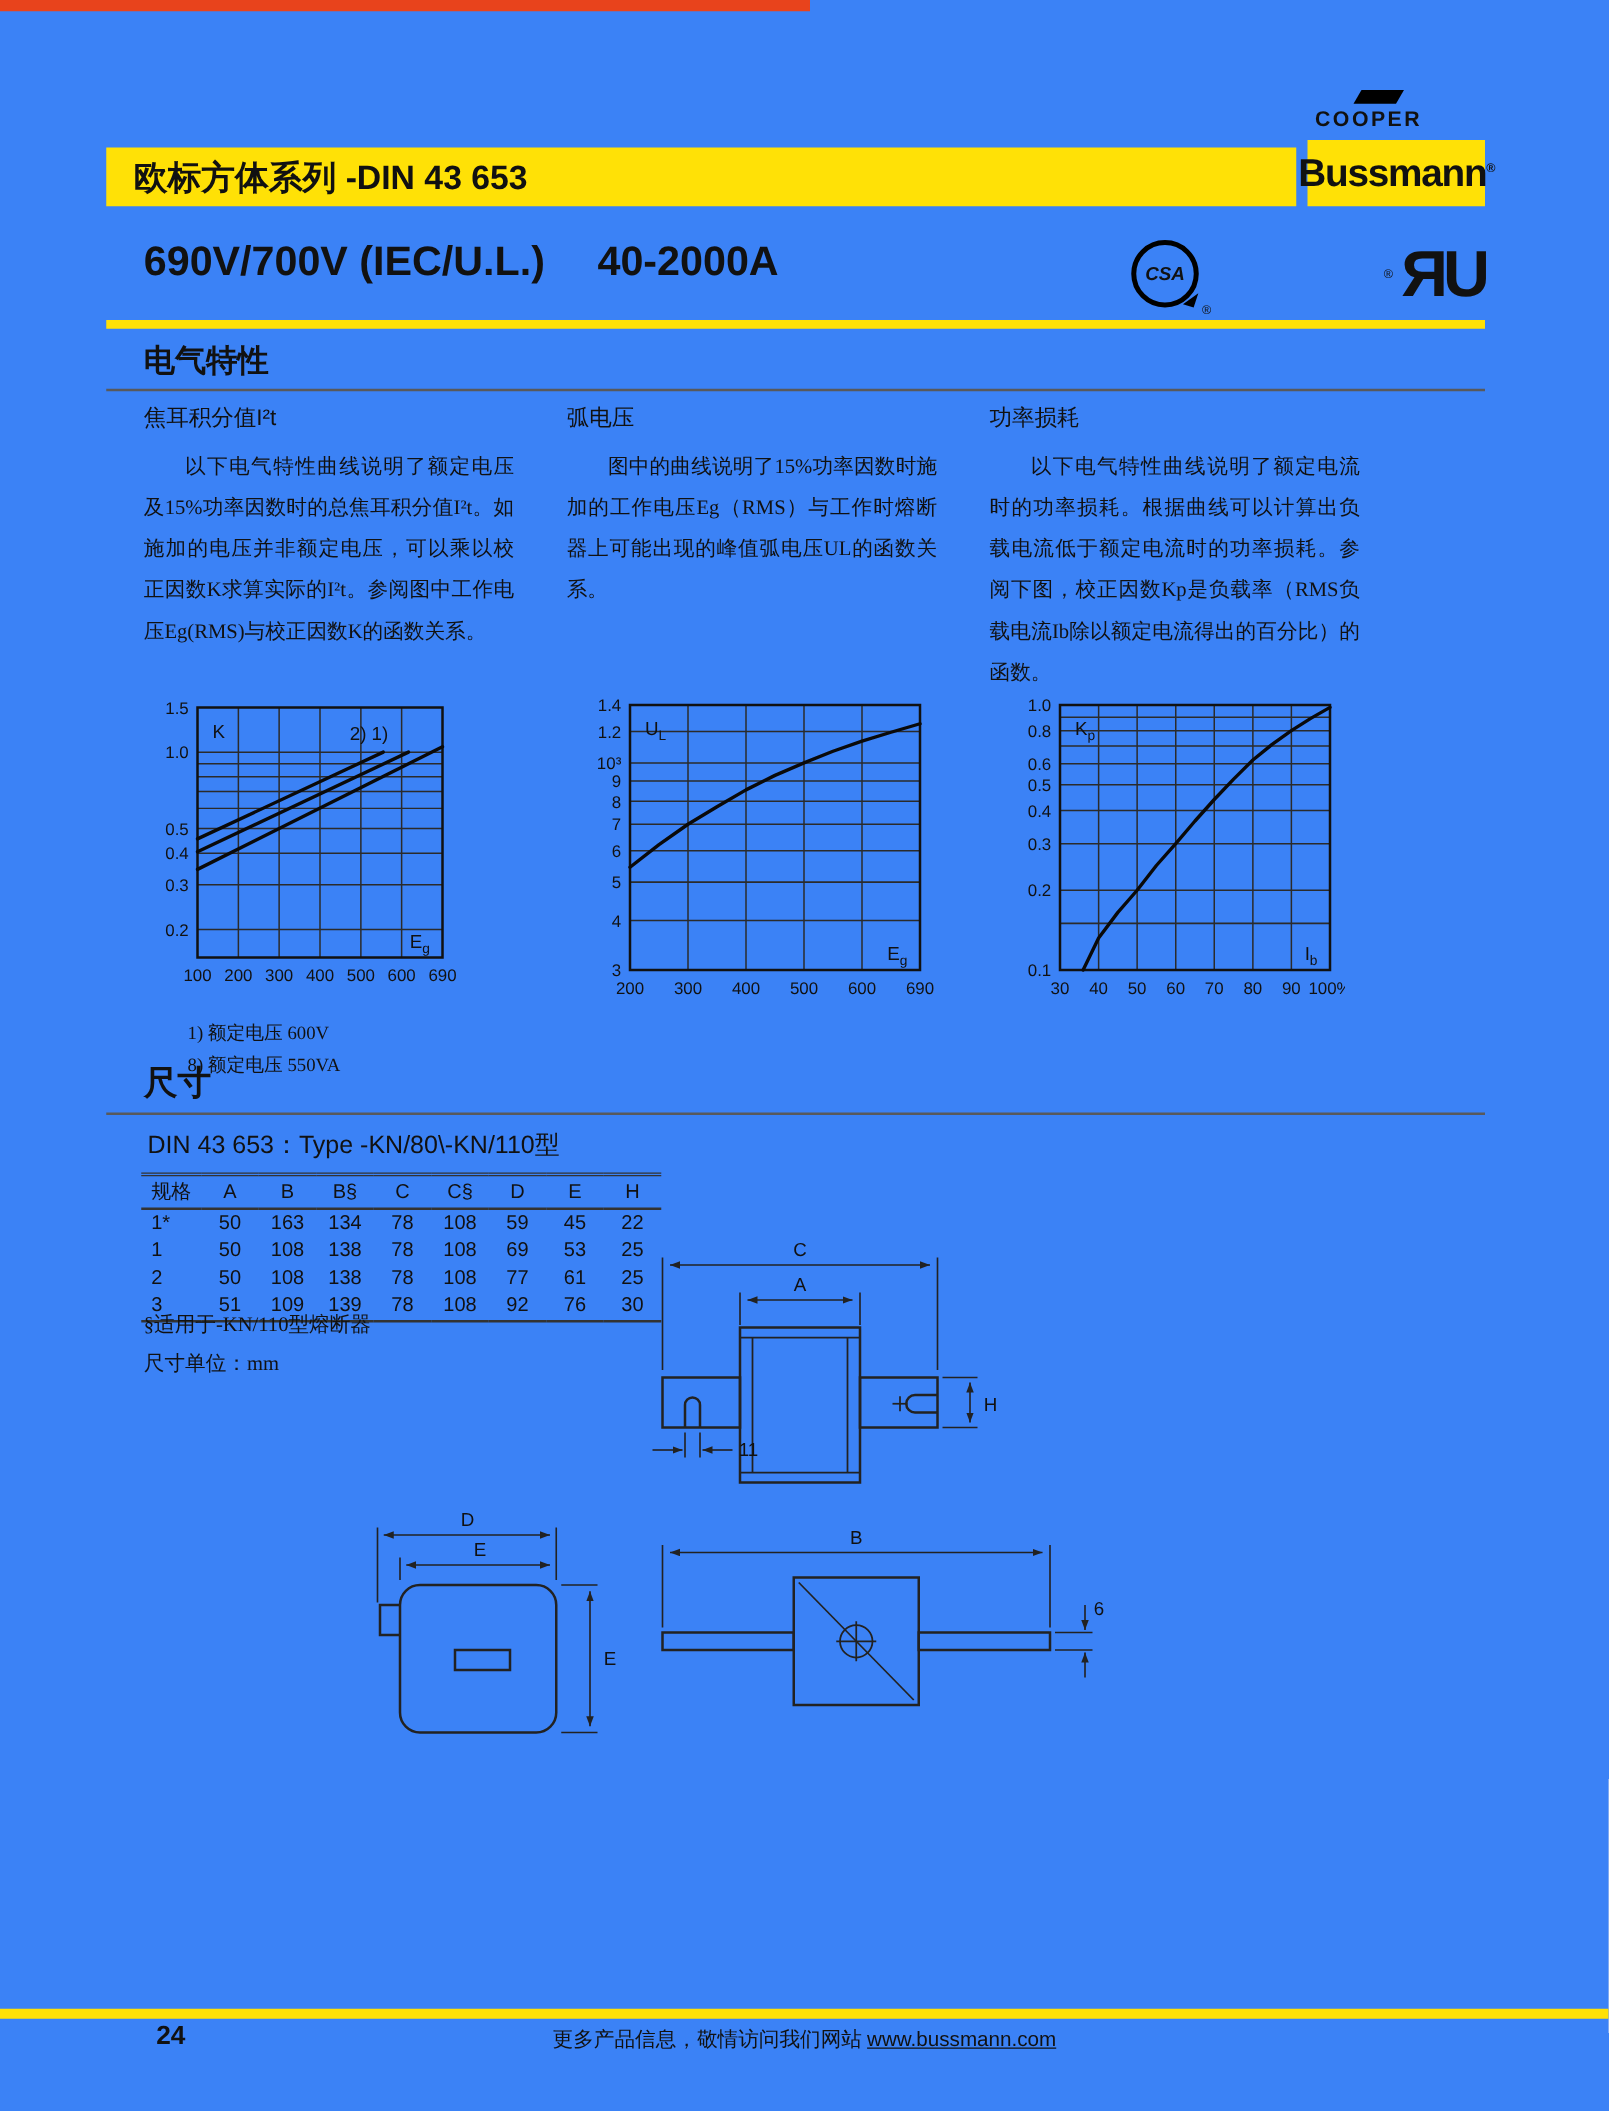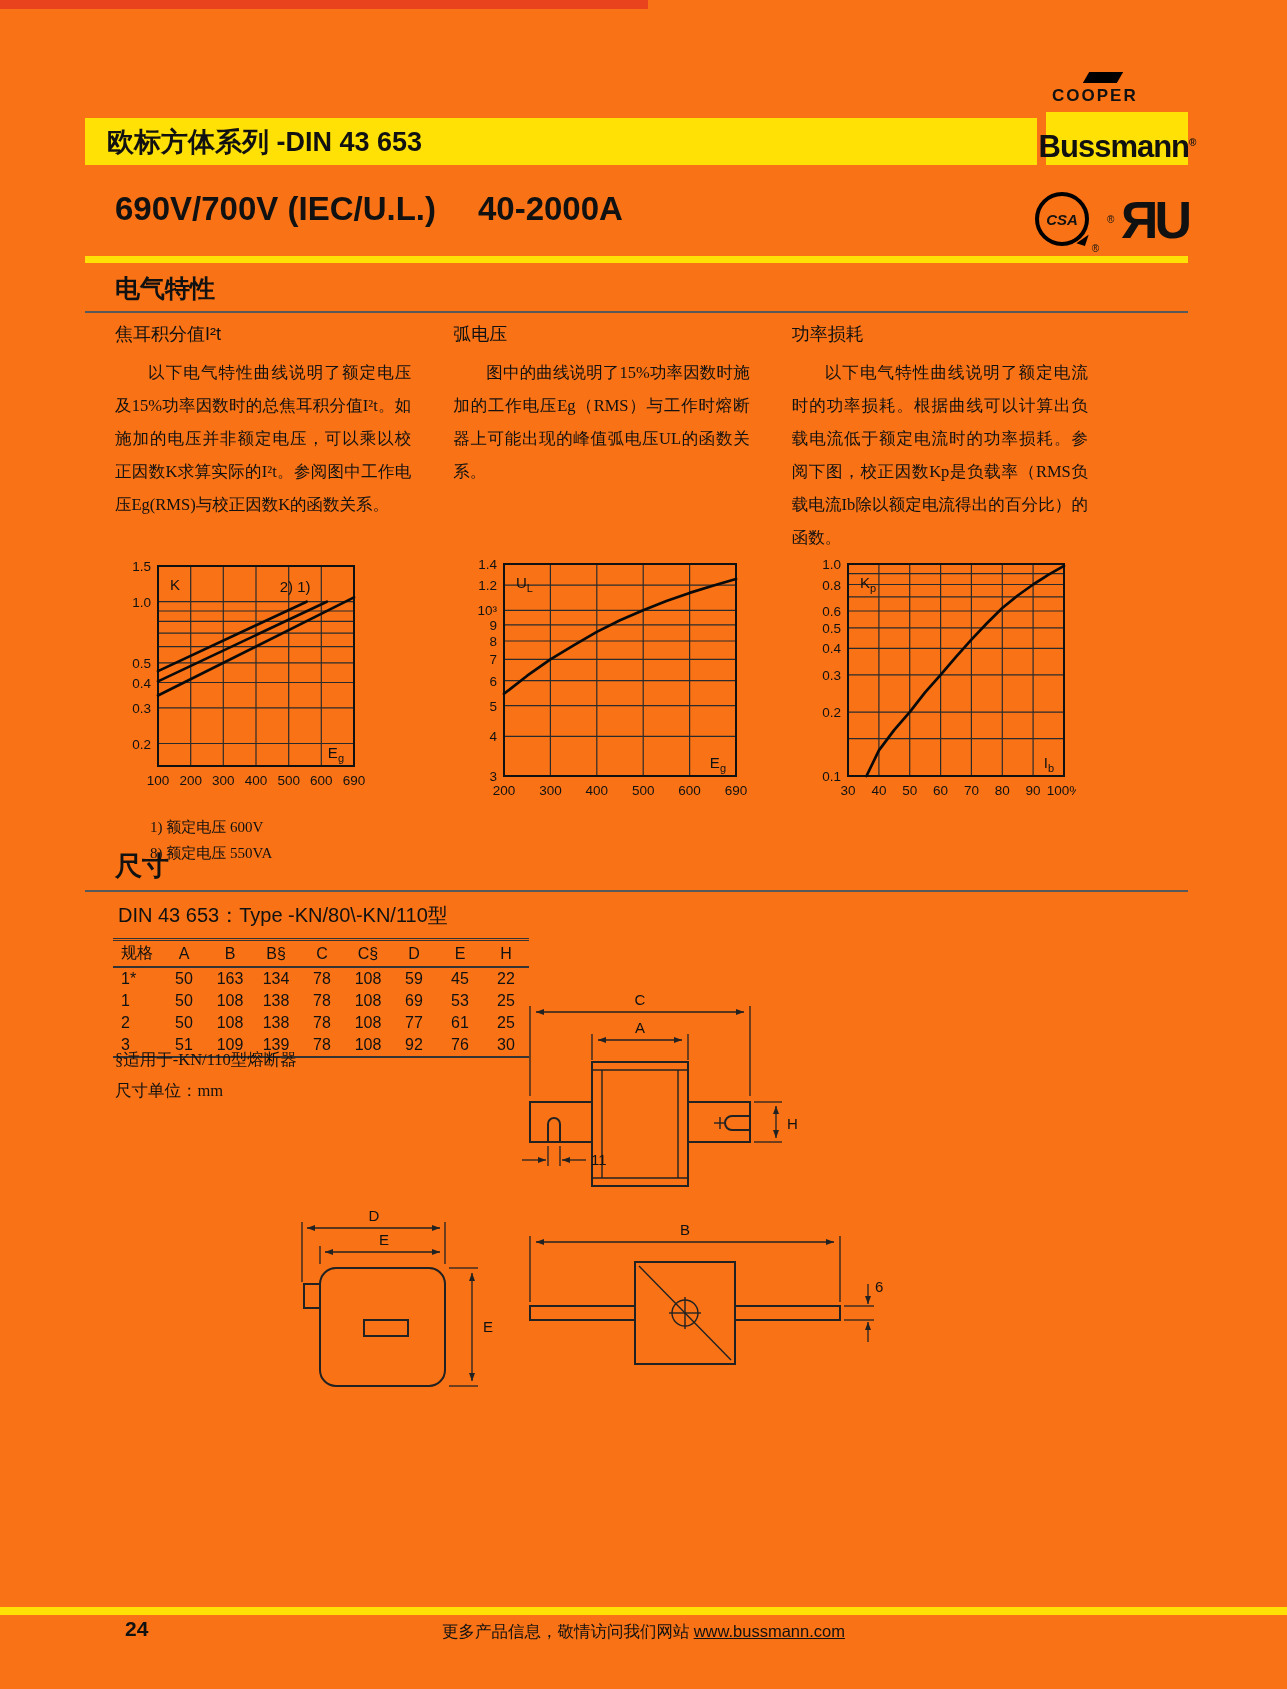--- a/index.html
+++ b/index.html
@@ -1,37 +1,37 @@
 <!DOCTYPE html>
 <html><head>
 <meta charset="utf-8">
 <style>
   html,body{margin:0;padding:0;background:#e9e9e9;}
-  .page{position:relative;width:1287px;height:1689px;background:#f97316;overflow:hidden;
+  .page{position:relative;width:1287px;height:1689px;background:#3b82f6;overflow:hidden;
         font-family:"Liberation Sans",sans-serif;color:#111;}
 
   .red-strip{position:absolute;top:0;left:0;width:648px;height:9px;background:#e8431c;}
 
   
   .cooper{position:absolute;top:72px;left:1052px;width:136px;}
   .cooper .flag{width:34px;height:11px;background:#000;transform:skewX(-30deg);margin:0 0 3px 34px;}
   .cooper .word{font-size:17px;font-weight:bold;letter-spacing:2px;}
   .series-bar{position:absolute;top:118px;left:85px;width:952px;height:47px;background:#ffe106;
               display:flex;align-items:center;padding-left:22px;box-sizing:border-box;}
   .series-bar .series-title{font-size:27px;font-weight:bold;}
   .brand-box{position:absolute;top:112px;left:1046px;width:142px;height:53px;background:#ffe106;
-             display:flex;align-items:flex-end;justify-content:center;}
+             display:flex;align-items:center;justify-content:center;}
   .brand-box .brand{font-size:31px;font-weight:bold;letter-spacing:-1px;}
   .brand-box sup{font-size:10px;vertical-align:super;}
 
   
   .main-title{position:absolute;top:190px;left:115px;font-size:33px;font-weight:bold;white-space:nowrap;}
   .main-title .current{margin-left:42px;}
   .marks{position:absolute;top:192px;left:905px;width:283px;display:flex;align-items:center;
-         justify-content:flex-end;gap:30px;}
+         justify-content:space-between;gap:30px;}
   .csa{position:relative;width:56px;height:56px;}
   .csa .circle{width:46px;height:46px;border:4px solid #000;border-radius:50%;display:flex;
                align-items:center;justify-content:center;font-weight:bold;font-size:15px;font-style:italic;}
   .csa .tri{position:absolute;bottom:3px;right:4px;width:0;height:0;border-left:9px solid transparent;
             border-bottom:12px solid #000;transform:rotate(18deg);}
   .csa .reg{position:absolute;bottom:-6px;right:-8px;font-size:10px;}
   .ul{position:relative;font-size:52px;font-weight:900;letter-spacing:-4px;line-height:52px;}
   .ul .reg{position:absolute;bottom:0;left:-14px;font-size:10px;font-weight:normal;letter-spacing:0;}
 
   .yellow-rule{position:absolute;top:256px;left:85px;width:1103px;height:7px;background:#ffe106;}

